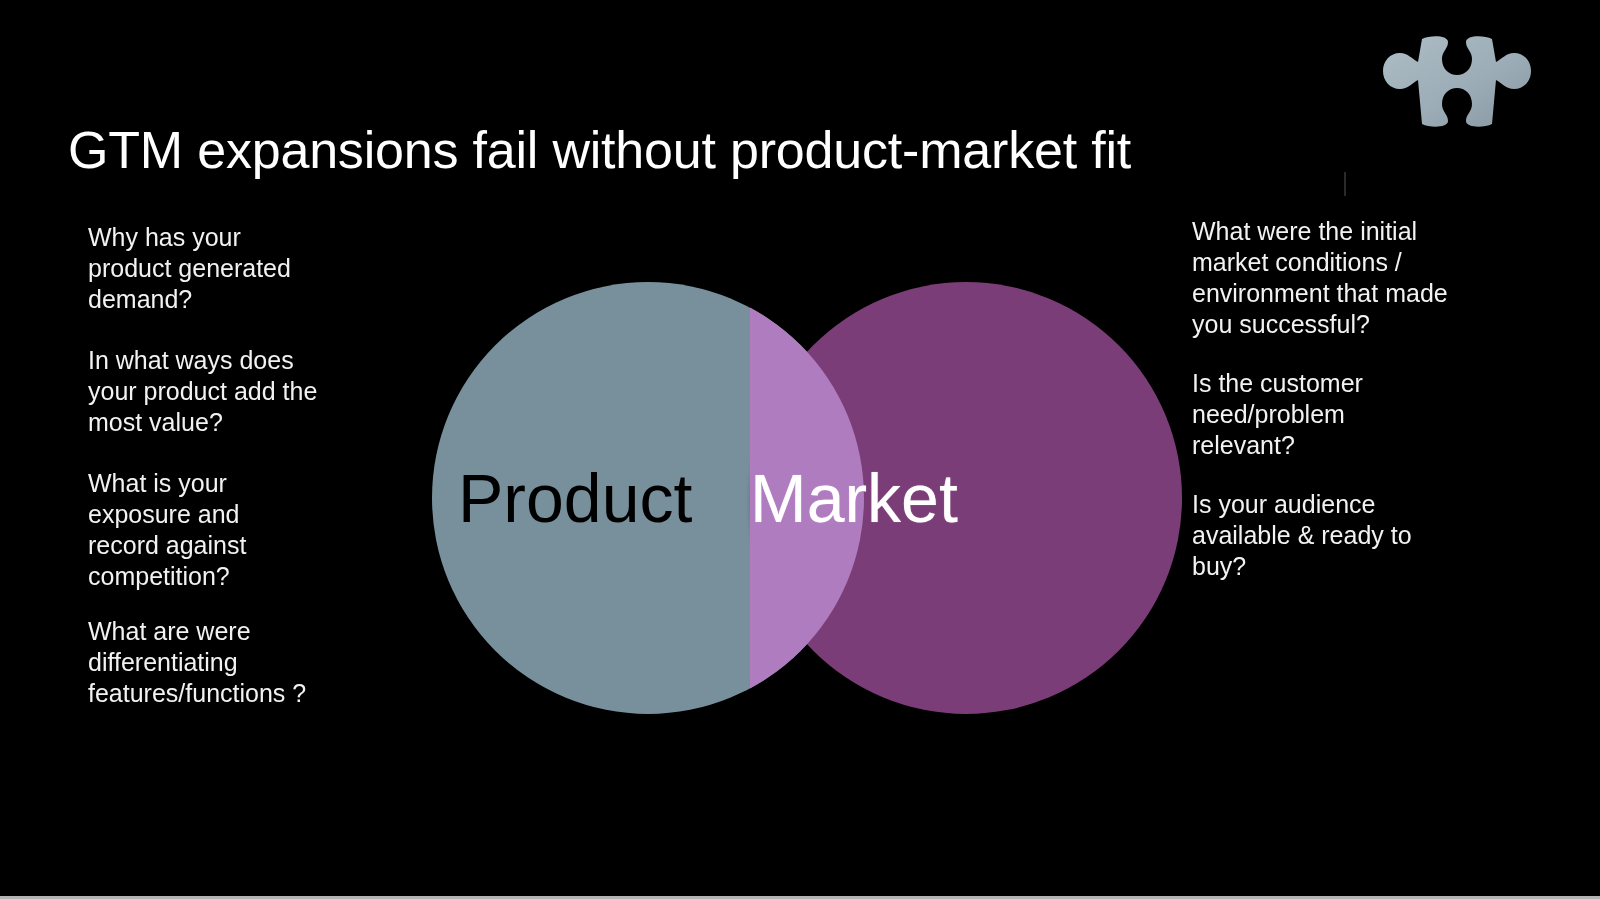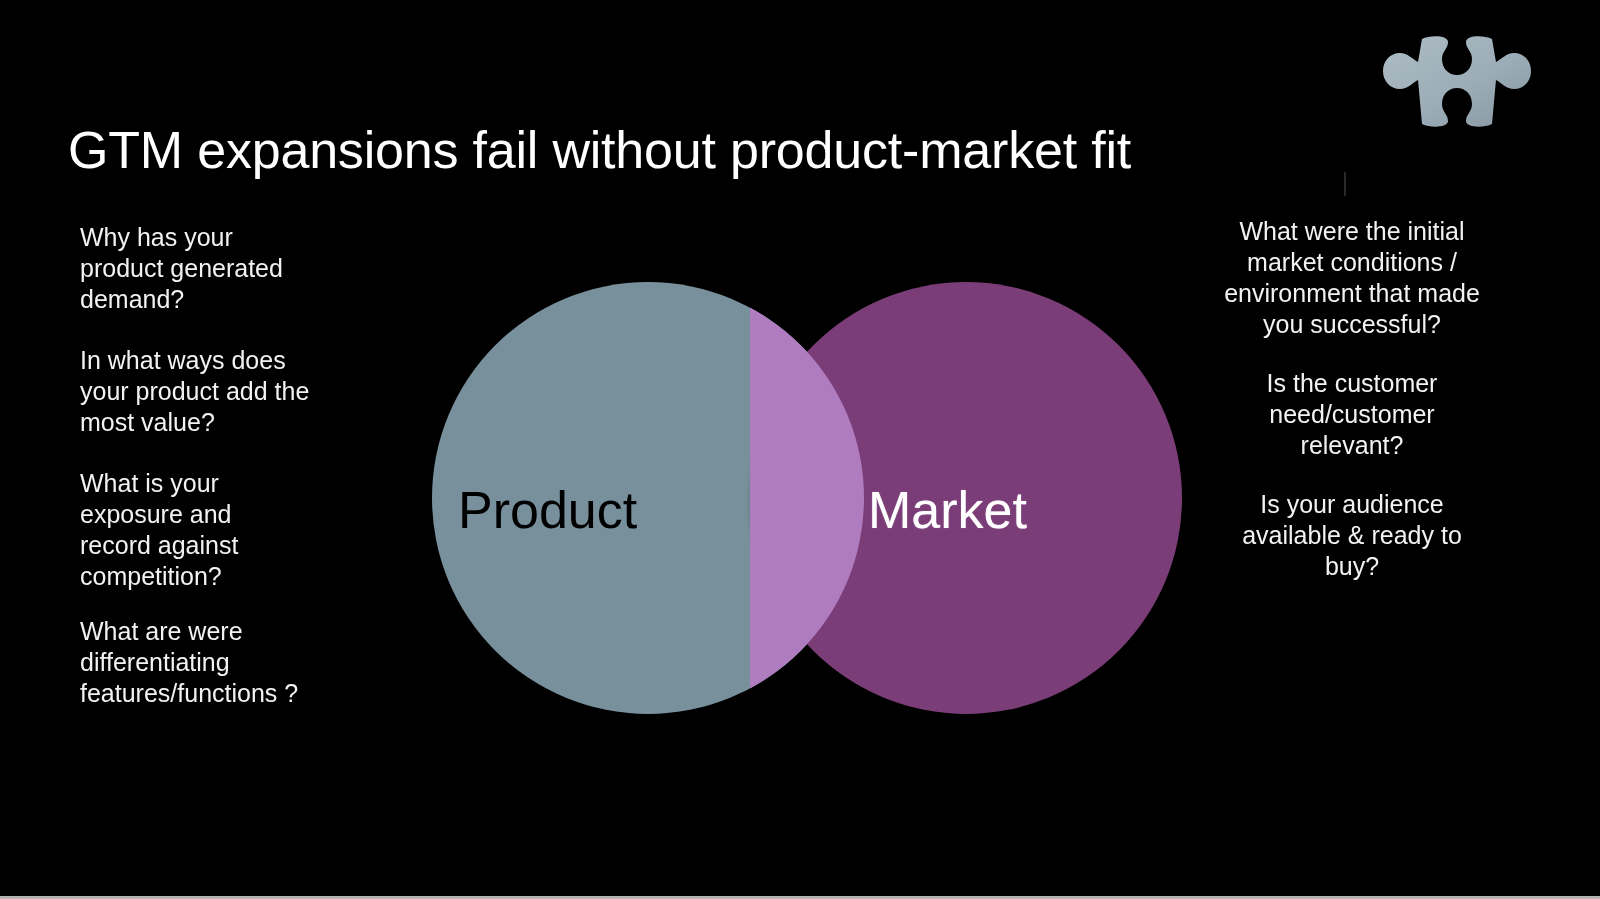--- a/index.html
+++ b/index.html
@@ -99,67 +99,66 @@
     position: absolute;
     left: -318px;
     top: 0;
     width: 432px;
     height: 432px;
     border-radius: 50%;
     background: #b07cc0;
   }
   .venn-label {
     position: absolute;
-    top: 12px;
+    top: 0;
     width: 432px;
     height: 432px;
     display: flex;
     align-items: center;
     justify-content: center;
     font-family: "Liberation Sans", sans-serif;
     font-weight: 300;
-    font-size: 52px;
+    font-size: 68px;
     letter-spacing: 0px;
   }
   #label-product {
     left: 0;
     color: #000000;
     justify-content: flex-start;
     padding-left: 26px;
     box-sizing: border-box;
   }
   #label-market {
     left: 318px;
     color: #ffffff;
     justify-content: flex-start;
-    padding-left: 118px;
     box-sizing: border-box;
     text-shadow: 0 0 1px rgba(255,255,255,0.5);
   }
 
   
   .q-col {
     position: absolute;
     color: #f2f2f2;
     font-family: "Liberation Sans", sans-serif;
     font-weight: 300;
     font-size: 25px;
     line-height: 1.24;
   }
   #col-left {
-    left: 80px;
+    left: 88px;
     top: 222px;
     width: 300px;
     text-align: left;
   }
   #col-right {
     left: 1192px;
     top: 216px;
     width: 320px;
-    text-align: center;
+    text-align: left;
   }
   .q-item {
     margin: 0 0 6px 0;
     white-space: pre-line;
   }
   #col-left .q-item { margin-bottom: 30px; }
   #col-left .q-item:nth-child(2) { }
   #col-left .q-item:nth-child(3) { margin-bottom: 24px; }
   #col-right .q-item { margin-bottom: 28px; }
 </style>
@@ -233,20 +232,20 @@
 differentiating
 features/functions ?</p>
   </div>
 
   <div class="q-col" id="col-right">
     <p class="q-item">What were the initial
 market conditions /
 environment that made
 you successful?</p>
     <p class="q-item">Is the customer
-need/customer
+need/problem
 relevant?</p>
     <p class="q-item">Is your audience
 available &amp; ready to
 buy?</p>
   </div>
 
 </div>
 
 </body></html>

